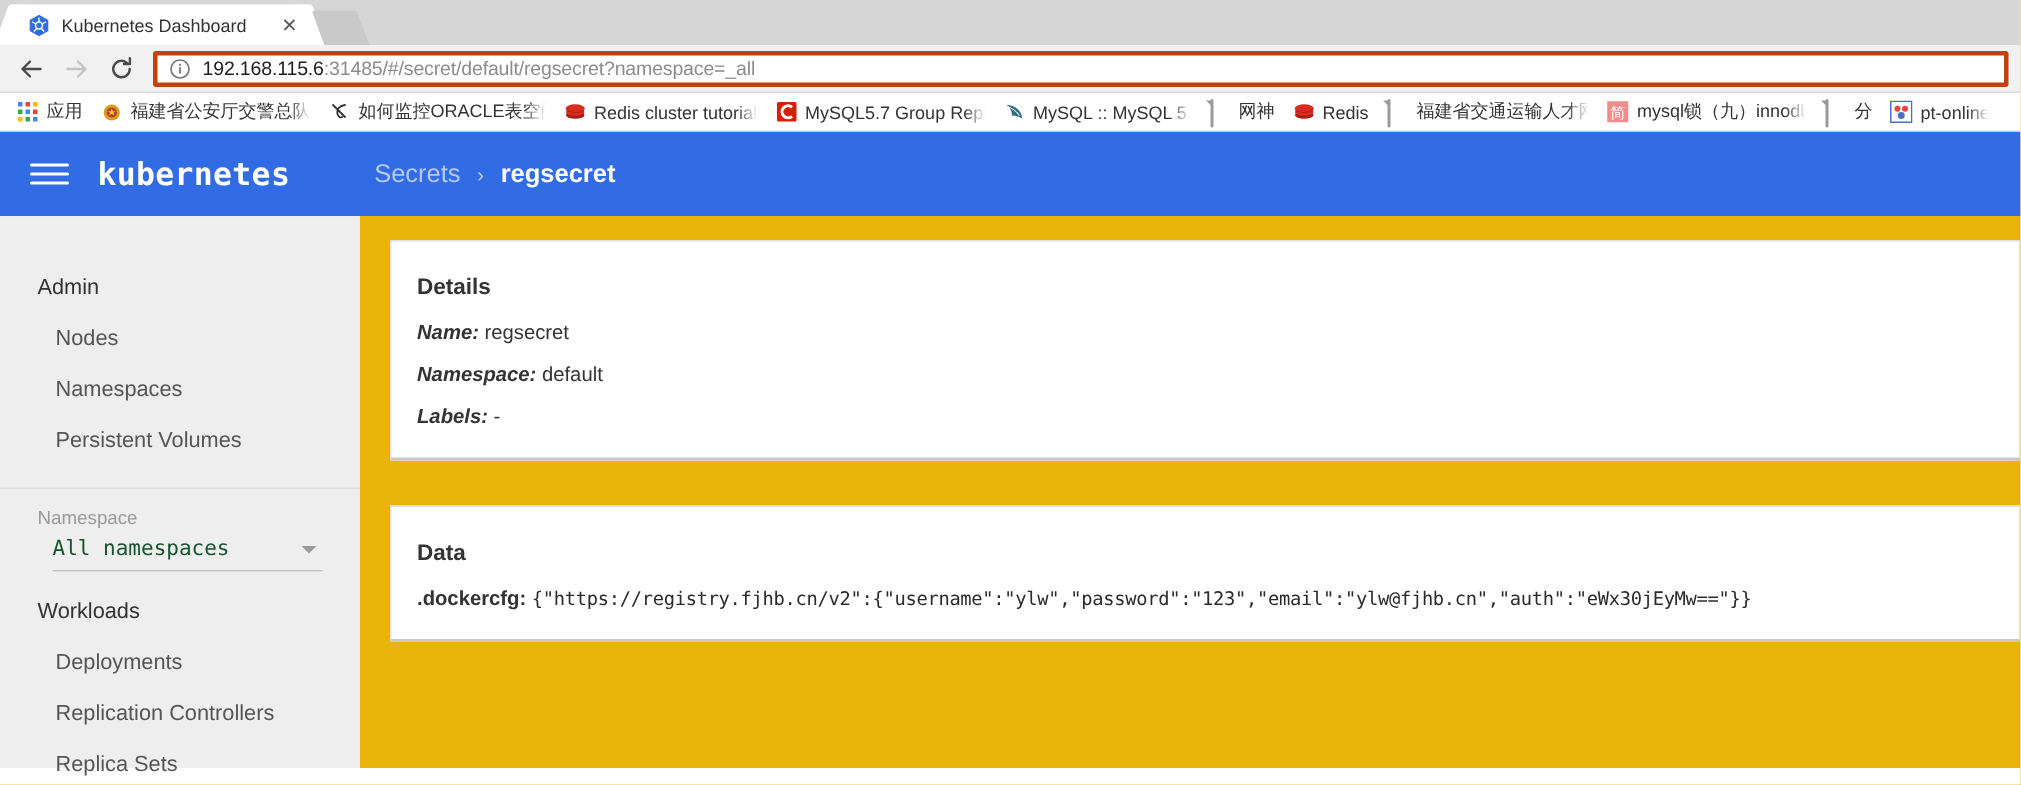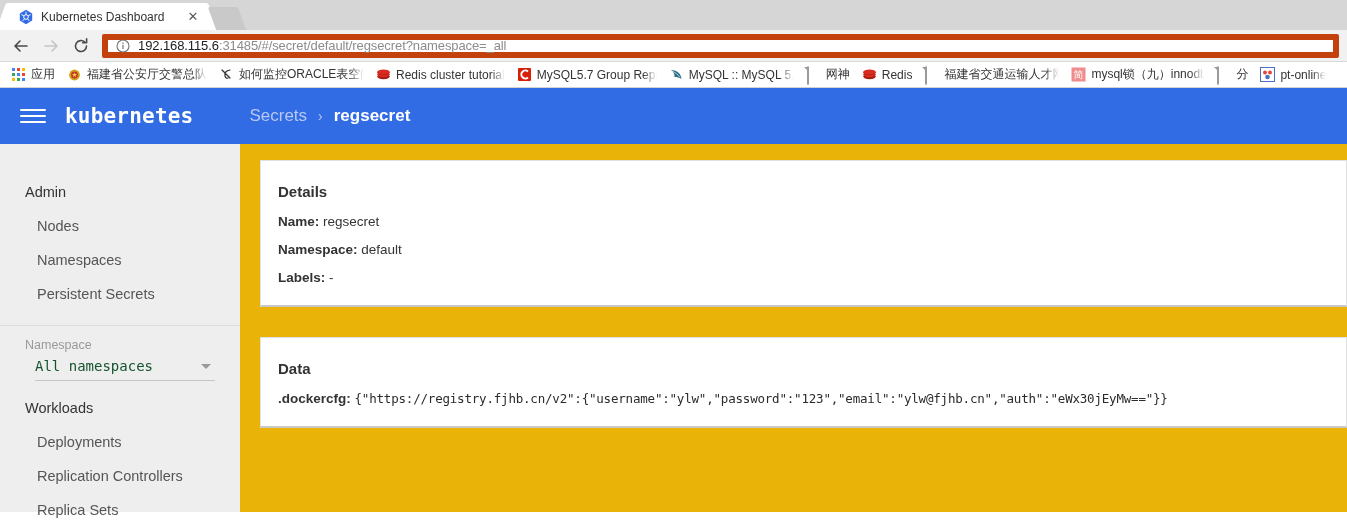--- a/index.html
+++ b/index.html
@@ -109,21 +109,21 @@
     margin-right: 4px;
     color: #5f6368;
     flex: 0 0 auto;
   }
   .nav-btn.disabled { color: #c4c4c4; }
 
   .omnibox {
     flex: 1;
     height: 24px;
     background: #ffffff;
-    border: 6px solid #c2410c;
+    border: 3px solid #c2410c;
     border-radius: 2px;
     display: flex;
     align-items: center;
     padding: 0 8px;
     box-sizing: border-box;
     margin-left: 4px;
     font-size: 13px;
   }
   .info-icon {
     width: 14px; height: 14px;
@@ -303,21 +303,21 @@
     padding: 22px 0 0 17px;
   }
   .card-body { padding: 14px 17px 20px 17px; }
   .detail-row {
     font-size: 13.5px;
     color: #333333;
     margin-bottom: 13px;
     white-space: nowrap;
   }
   .detail-row:last-child { margin-bottom: 0; }
-  .detail-key { font-weight: 700; }
+  .detail-key { font-weight: 700; font-style: italic; }
   .detail-val { color: #333333; }
 
   .data-row {
     font-size: 13.5px;
     color: #333333;
     white-space: nowrap;
   }
   .data-key { font-weight: 700; }
   .data-val {
     font-family: "DejaVu Sans Mono", monospace;
@@ -519,21 +519,21 @@
       <span class="crumb-current">regsecret</span>
     </div>
   </div>
 
   <div class="body-area">
 
     <div class="sidebar">
       <div class="nav-section-title">Admin</div>
       <div class="nav-item">Nodes</div>
       <div class="nav-item">Namespaces</div>
-      <div class="nav-item">Persistent Secrets</div>
+      <div class="nav-item">Persistent Volumes</div>
 
       <div class="nav-divider"></div>
 
       <div class="ns-label">Namespace</div>
       <div class="ns-select-wrap">
         <span class="ns-select-value">All namespaces</span>
         <span class="caret"></span>
       </div>
 
       <div class="nav-section-title">Workloads</div>

